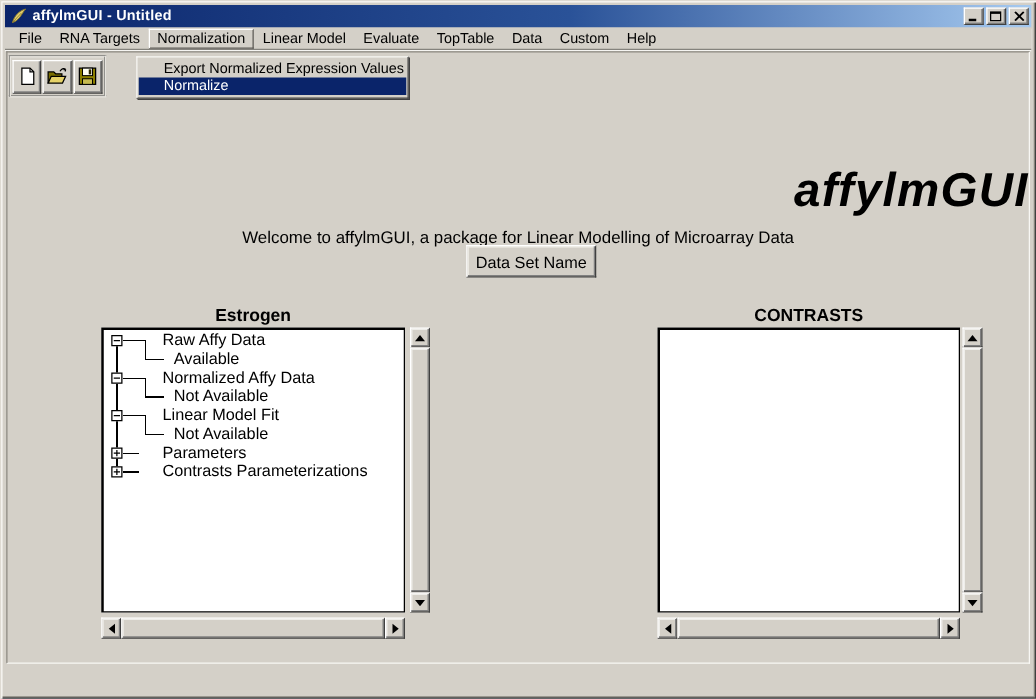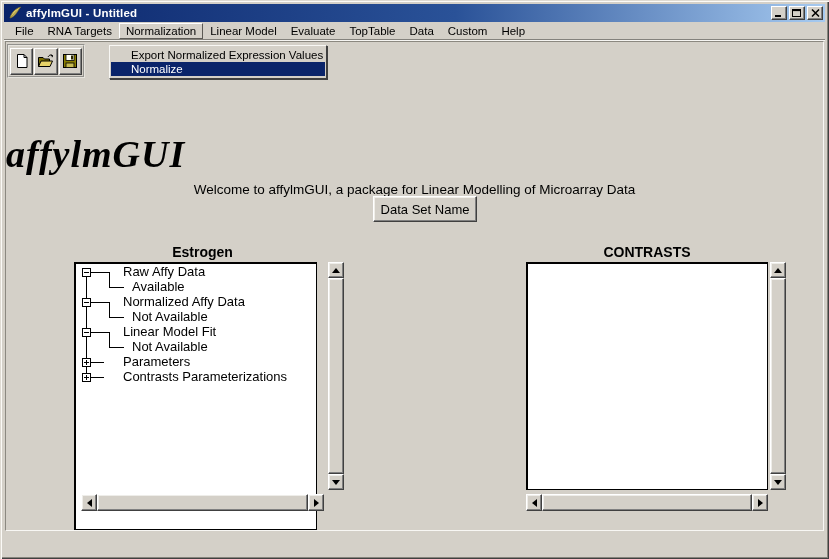--- a/index.html
+++ b/index.html
@@ -49,22 +49,22 @@
   
   .dropdown{
     position:absolute;left:103px;top:3px;width:218px;z-index:50;background:#d4d0c8;
     border:1px solid;border-color:#f8f7f4 #404040 #404040 #f8f7f4;
     box-shadow:1px 1px 0 #404040;padding:2px 1px;
   }
   .dropdown-item{height:14px;line-height:14px;font-size:11.5px;padding-left:20px;color:#000;white-space:nowrap;}
   .dropdown-item.selected{background:#0a246a;color:#fff;}
   
   .app-title{
-    position:absolute;left:0;right:0;top:90px;text-align:left;
-    font-family:Liberation Serif, serif;font-style:italic;font-weight:bold;
+    position:absolute;left:0;right:0;top:90px;text-align:right;
+    font-family:Liberation Sans, sans-serif;font-style:italic;font-weight:bold;
     font-size:38px;color:#000;letter-spacing:1px;
   }
   .welcome{position:absolute;left:0;right:0;top:97px;text-align:center;font-size:13.5px;color:#000;}
   .dataset-btn{
     position:absolute;left:367px;top:155px;width:104px;height:26px;background:#d4d0c8;
     border:1px solid;border-color:#fff #404040 #404040 #fff;box-shadow:inset -1px -1px 0 #808080, inset 1px 1px 0 #f1efe9;
     font-size:13px;color:#000;display:flex;align-items:center;justify-content:center;
   }
   .panel-heading{position:absolute;font-size:14px;font-weight:bold;color:#000;text-align:center;}
   
@@ -166,21 +166,21 @@
     <div class="dropdown">
       <div class="dropdown-item">Export Normalized Expression Values</div>
       <div class="dropdown-item selected">Normalize</div>
     </div>
 
     <div class="app-title">affylmGUI</div>
     <div class="welcome" style="top:140px;">Welcome to affylmGUI, a package for Linear Modelling of Microarray Data</div>
     <div class="dataset-btn" style="top:154px;">Data Set Name</div>
 
     <div class="panel-heading" style="left:75px;top:202px;width:243px;">Estrogen</div>
-    <div class="listbox" style="left:68px;top:220px;width:243px;height:268px;">
+    <div class="listbox" style="left:75px;top:220px;width:243px;height:228px;">
       <div class="tree-content">
         <svg class="tree-svg" width="239" height="224" shape-rendering="crispEdges">
           <g stroke="#000" stroke-width="1" fill="none">
             <line x1="10.5" y1="8" x2="10.5" y2="113.5"></line>
             <path d="M15 8.5 H33.5 M33.5 8.5 V23.5 H48"></path>
             <path d="M15 38.5 H33.5 M33.5 38.5 V53.5 H48"></path>
             <path d="M15 68.5 H33.5 M33.5 68.5 V83.5 H48"></path>
             <path d="M15 98.5 H28"></path>
             <path d="M15 113.5 H28"></path>
           </g>

